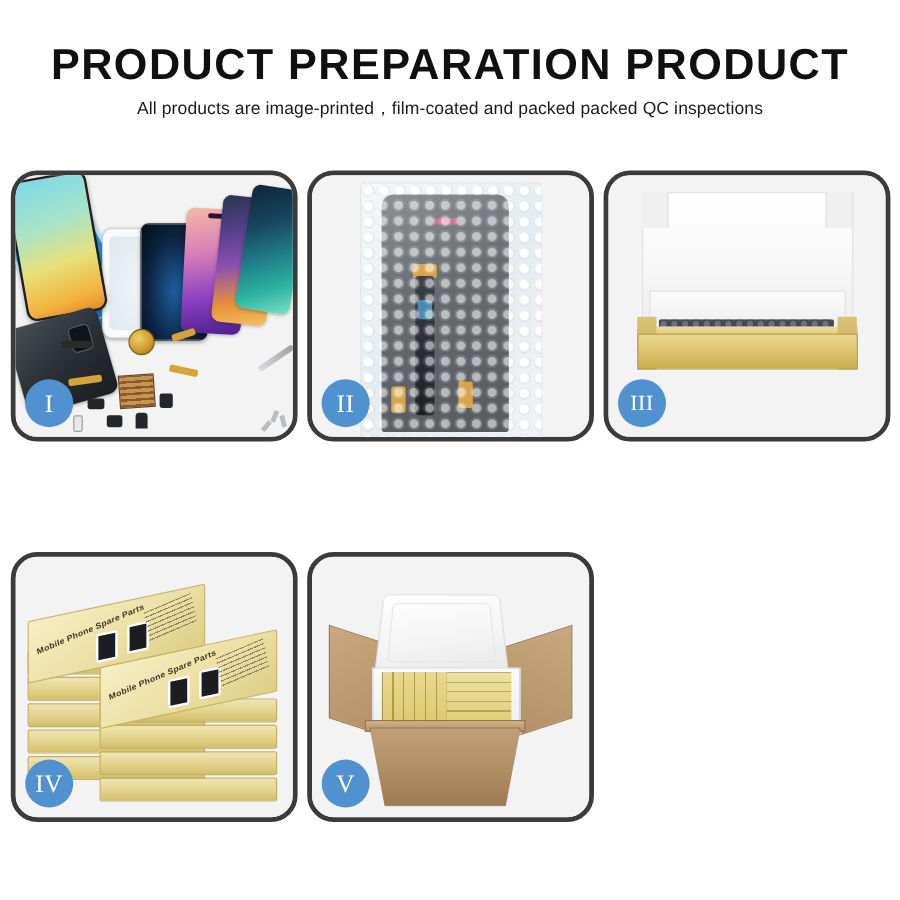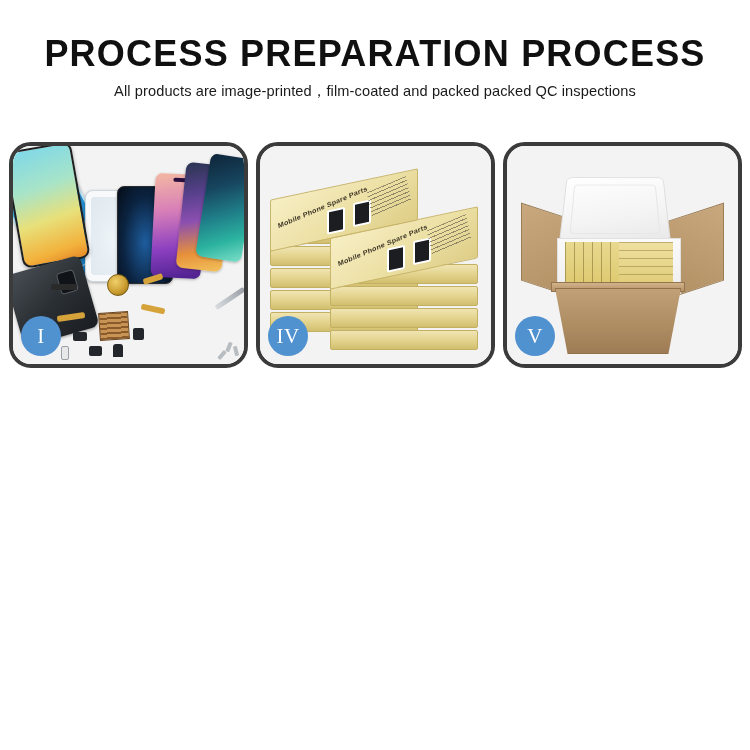--- a/index.html
+++ b/index.html
@@ -557,21 +557,21 @@
     width: 1px; height: 88px;
     background: rgba(120,96,62,.6);
   }
 </style>
 </head>
 <body>
 
 <div class="page">
 
   <div class="header">
-    <div class="page-title">PROCESS PREPARATION PROCESS</div>
+    <div class="page-title">PRODUCT PREPARATION PRODUCT</div>
     <div class="page-subtitle">All products are image-printed，film-coated and packed packed QC inspections</div>
   </div>
 
   <div class="grid">
 
     <div class="panel">
       <div class="panel-scene">
         <div class="p1-phone p1-film"></div>
         <div class="p1-phone p1-glass"></div>
         <div class="p1-phone p1-screen-dark"></div>
@@ -592,21 +592,50 @@
         <div class="p1-chip c4"></div>
         <div class="p1-chip c5"></div>
         <div class="p1-tool"></div>
         <div class="p1-screw s1"></div>
         <div class="p1-screw s2"></div>
         <div class="p1-screw s3"></div>
       </div>
       <div class="badge">I</div>
     </div>
 
-
+    <div class="panel">
+      <div class="panel-scene">
+        <div class="p2-bubble"></div>
+        <div class="p2-panel">
+          <div class="p2-notch"></div>
+        </div>
+        <div class="p2-connector"></div>
+        <div class="p2-flexcable"></div>
+        <div class="p2-ic"></div>
+        <div class="p2-foot l"></div>
+        <div class="p2-foot r"></div>
+        <div class="p2-bubble-overlay"></div>
+      </div>
+      <div class="badge">II</div>
+    </div>
+
+    <div class="panel">
+      <div class="panel-scene">
+        <div class="p3-lid"></div>
+        <div class="p3-lid-flapL"></div>
+        <div class="p3-lid-flapR"></div>
+        <div class="p3-foam"></div>
+        <div class="p3-contents"></div>
+        <div class="p3-box-rim"></div>
+        <div class="p3-box-left"></div>
+        <div class="p3-box-right"></div>
+        <div class="p3-box-front"></div>
+      </div>
+      <div class="badge wide">III</div>
+    </div>
 
     <div class="panel">
       <div class="panel-scene p4-stack">
         <div class="p4-box" style="left:10px; top:78px;"></div>
         <div class="p4-box" style="left:10px; top:100px;"></div>
         <div class="p4-box" style="left:10px; top:122px;"></div>
         <div class="p4-box" style="left:10px; top:144px;"></div>
         <div class="p4-box" style="left:10px; top:166px;"></div>
 
         <div class="p4-box" style="left:70px; top:118px;"></div>

